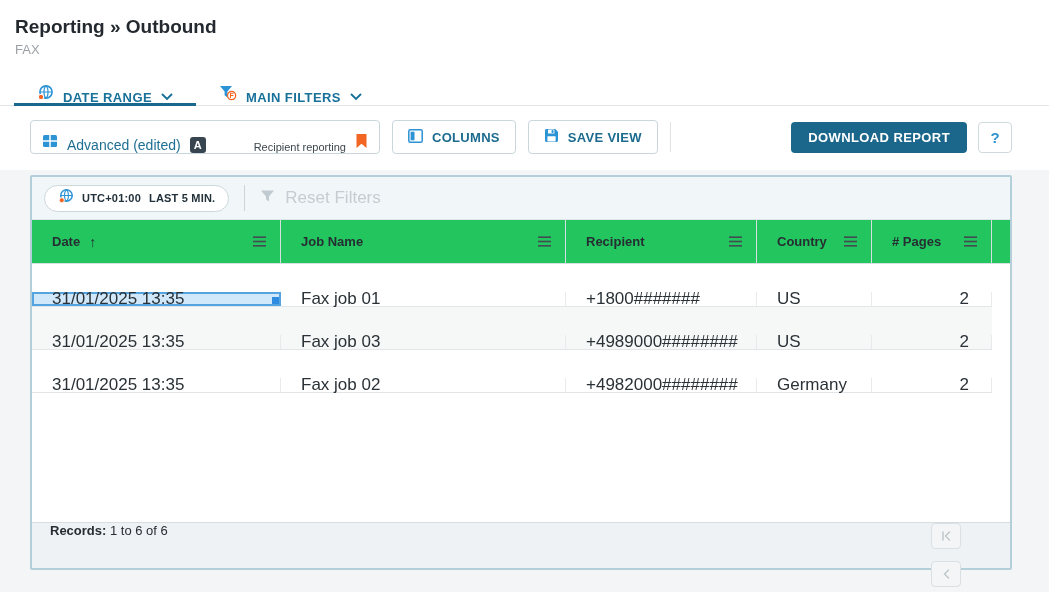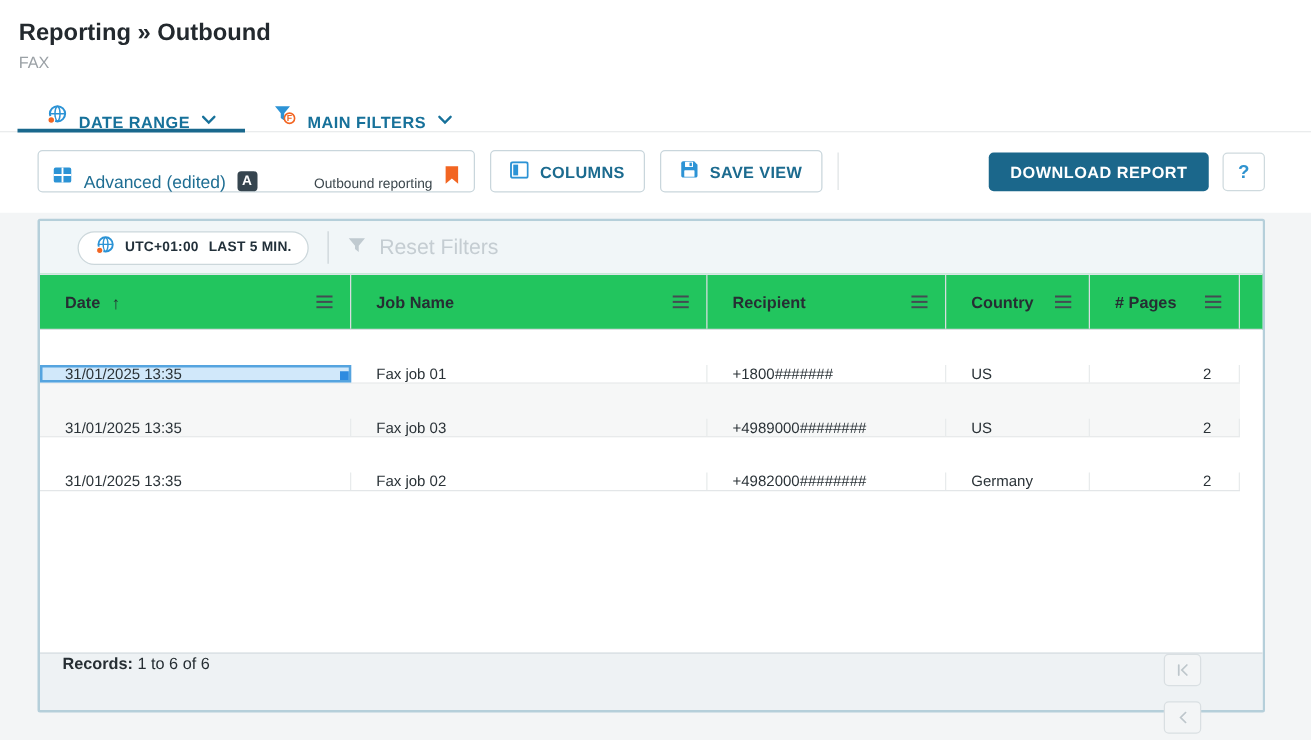--- a/index.html
+++ b/index.html
@@ -35,21 +35,21 @@
   .btn-primary { height:31px; border:none; border-radius:4px; background:#1b678b; color:#fff; cursor:pointer;
                  font-size:13px; font-weight:bold; letter-spacing:.4px; padding:0 17px;
                  display:flex; align-items:center; }
   .btn-help { width:34px; height:31px; border:1px solid #cfdade; border-radius:4px; background:#fff; cursor:pointer;
               color:#2f93cf; font-size:15px; font-weight:bold; margin-left:11px;
               display:flex; align-items:center; justify-content:center; }
 
   .panel { margin:5px 0 0 30px; width:982px; height:395px; background:#fff;
            border:2px solid #b5cfda; border-radius:2px; display:flex; flex-direction:column; }
 
-  .chipbar { height:42px; flex:0 0 42px; background:#f1f6f8; display:flex; align-items:center; padding:0 30px; gap:15px; }
+  .chipbar { height:42px; flex:0 0 42px; background:#f1f6f8; display:flex; align-items:center; padding:0 12px; gap:15px; }
   .chip { height:27px; border:1px solid #ccd7db; border-radius:14px; background:#fff; cursor:pointer;
           display:flex; align-items:center; gap:8px; padding:0 13px; }
   .chip-text { font-size:11px; font-weight:bold; color:#22303a; letter-spacing:.2px; }
   .vdiv2 { width:1px; height:26px; background:#ccd4d8; }
   .reset { display:flex; align-items:center; gap:9px; font-size:17px; color:#c5cdd2; cursor:default; }
 
   .ghead { height:45px; flex:0 0 45px; background:#22c55e; border-top:1px solid #dde4e8;
            border-bottom:1px solid #d9dfe2; display:flex; }
   .hcell { display:flex; align-items:center; padding:0 13px 0 20px; border-right:1px solid #d7dde0; }
   .hgutter { flex:1; }
@@ -57,21 +57,21 @@
   .sort-arrow { margin-left:9px; font-size:14px; font-weight:bold; color:#262e33; }
   .hmenu { margin-left:auto; cursor:pointer; display:flex; }
 
   .c-date { width:249px; } .c-job { width:285px; } .c-recipient { width:191px; }
   .c-country { width:115px; } .c-pages { width:120px; }
 
   .gbody { flex:1; background:#fff; }
   .row { display:flex; width:960px; height:43px; border-bottom:1px solid #e3e6e8; background:#fff; }
   .row.stripe { background:#f6f7f7; }
   .cell { display:flex; align-items:center; padding:0 13px 0 20px; border-right:1px solid #e8ebec;
-          font-size:12px; color:#2a3237; cursor:pointer;margin-top:28px; }
+          font-size:17px; color:#2a3237; cursor:pointer;margin-top:28px; }
   .cell.pages { justify-content:flex-end; padding-right:22px; }
   .cell.selected { position:relative; border:2px solid #55a4df; background:#d1e8fa; padding-left:18px; }
   .cell.selected::after { content:""; position:absolute; right:0; bottom:0; width:7px; height:7px; background:#2e8be0; }
 
   .pfooter { height:46px; flex:0 0 46px; background:#eef2f4; border-top:1px solid #d6dde1;
              display:flex; align-items:flex-start; padding:0 18px; }
   .records { font-size:13px; color:#262e33; }
   .records b { font-weight:bold; }
   .pag { margin-left:auto; display:flex; align-items:center; gap:12px;flex-direction:column; }
   .pbtn { width:30px; height:26px; border:1px solid #d9dfe2; border-radius:4px; background:#f3f5f6;
@@ -124,21 +124,21 @@
     <div class="adv">
       <span>
         <svg width="16" height="16" viewBox="0 0 16 16">
             <rect x="1" y="2" width="14" height="12" rx="1.5" fill="#2c93d5"></rect>
             <line x1="8" y1="2" x2="8" y2="14" stroke="#fff" stroke-width="1.5"></line>
             <line x1="1" y1="8" x2="15" y2="8" stroke="#fff" stroke-width="1.5"></line>
           </svg>
       </span>
       <span class="adv-label">Advanced (edited)</span>
       <span class="a-badge">A</span>
-      <span class="adv-note">Outbound reporting</span>
+      <span class="adv-note">Recipient reporting</span>
       <span>
         <svg width="13" height="16" viewBox="0 0 13 16">
             <path d="M1.5 1 h10 v14 l-5 -4.2 -5 4.2 z" fill="#f26522"></path>
           </svg>
       </span>
     </div>
 
     <button class="btn">
       <span>
         <svg width="15" height="14" viewBox="0 0 15 14">

